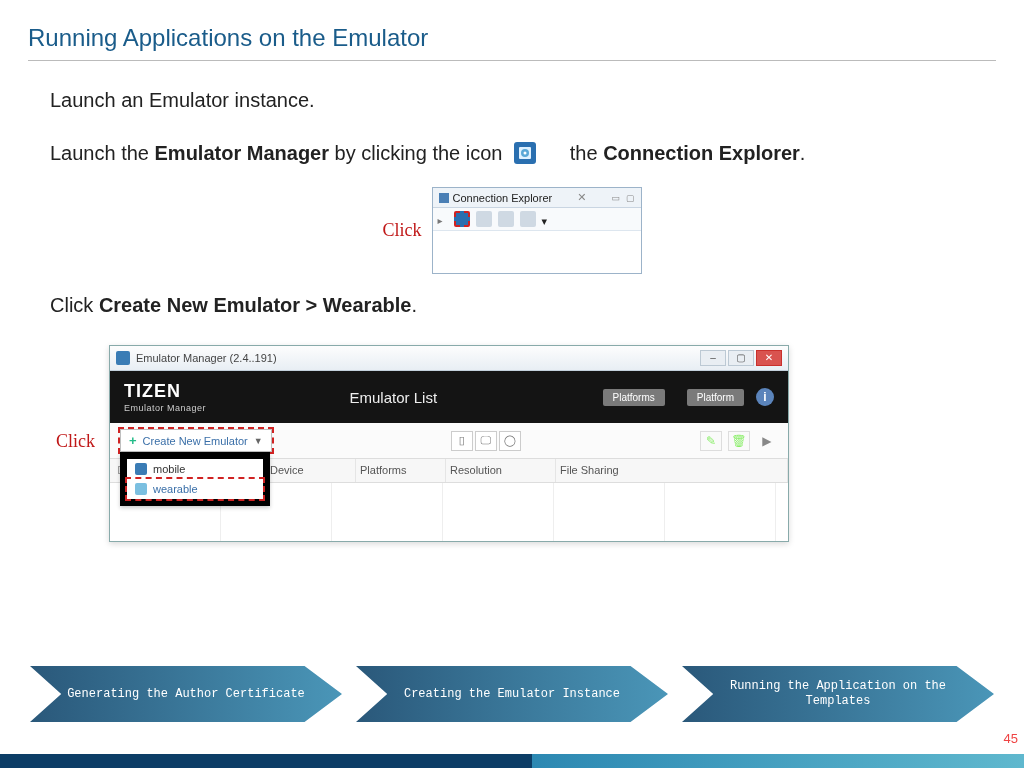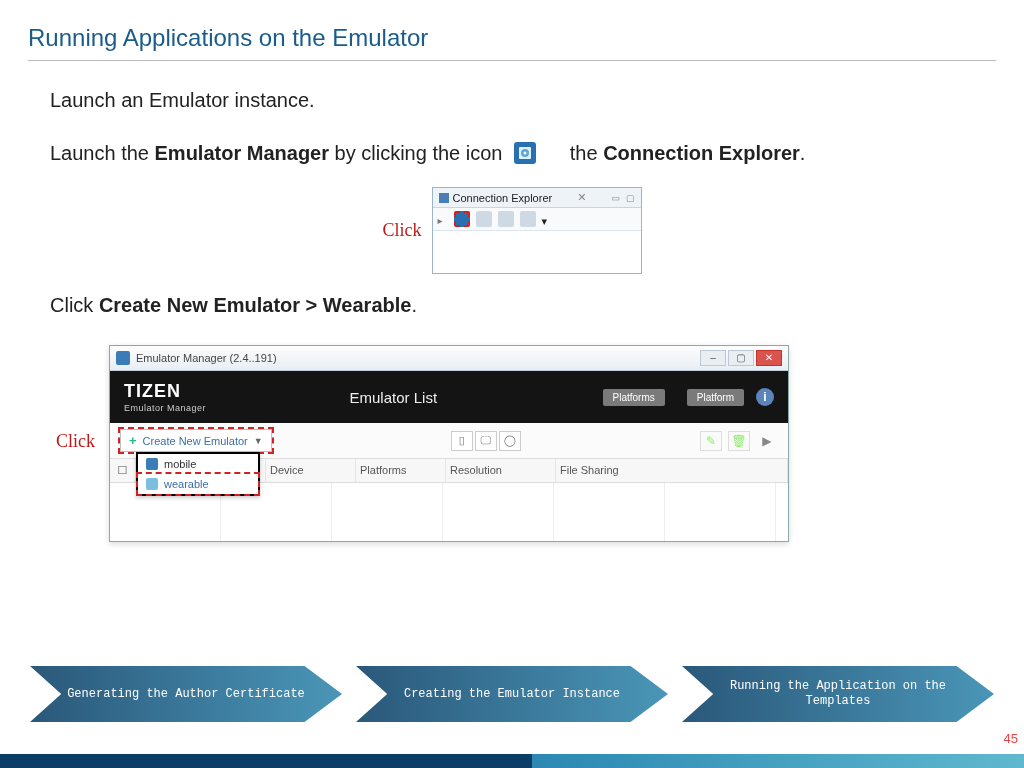--- a/index.html
+++ b/index.html
@@ -41,21 +41,21 @@
   .tz-sub { font-size:9px; color:#ccc; letter-spacing:0.5px; margin-top:1px;}
   .em-header .spacer{flex:1;}
   .em-header .etitle{ font-size:15px; color:#eee; }
   .pill { background:#7a7a7a; color:#fff; font-size:10px; padding:3px 10px; border-radius:2px; margin-left:22px;}
   .iicon { width:18px;height:18px;border-radius:50%; background:#5b84bb; color:#fff; text-align:center; line-height:18px; font-size:12px; font-weight:700; margin-left:12px;}
   .em-toolbar { display:flex; align-items:center; padding:6px 10px; border-bottom:1px solid #ddd; background:#fbfbfb;}
   .new-emu-wrap { position:relative; }
   .new-emu-btn { display:flex; align-items:center; gap:6px; border:1px solid #bfbfbf; background:#fff; padding:3px 8px; font-size:11px; color:#3a6fa8; outline:2px dashed #d02222;}
   .new-emu-btn .plus{ color:#2b8; font-weight:700; font-size:13px;}
   .new-emu-btn .caret{ font-size:9px; color:#666;}
-  .dd { position:absolute; top:100%; left:16px; width:124px; background:#fff; border:2px solid #000000; box-shadow:0 2px 4px rgba(0,0,0,.2); z-index:2;}
+  .dd { position:absolute; top:100%; left:0; width:150px; background:#fff; border:7px solid #000000; box-shadow:0 2px 4px rgba(0,0,0,.2); z-index:2;}
   .dd-item{ display:flex; align-items:center; gap:6px; padding:4px 8px; font-size:11px; color:#333;}
   .dd-item.hl{ outline:2px dashed #d02222; color:#3a6fa8;}
   .dd-item .sq{ width:12px;height:12px; background:#3a7cb5; border-radius:2px;}
   .ctr-icons { margin:0 auto; display:flex; gap:2px;}
   .ctr-icons span{ width:22px;height:20px; border:1px solid #ccc; display:inline-flex; align-items:center; justify-content:center; font-size:11px; color:#777; background:#fff;}
   .right-icons{ display:flex; gap:6px;}
   .right-icons span{ width:22px;height:20px; border:1px solid #ddd; display:inline-flex; align-items:center; justify-content:center; color:#8e6; background:#fafafa;}
   .em-cols { display:flex; border-bottom:1px solid #ddd; background:#f7f7f7; font-size:11px; color:#555;}
   .em-cols > div{ padding:5px 4px; border-right:1px solid #e5e5e5;}
   .c-chk{width:26px;text-align:center;} .c-name{width:130px;} .c-dev{width:90px;} .c-plat{width:90px;} .c-res{width:110px;} .c-fs{flex:1;}

